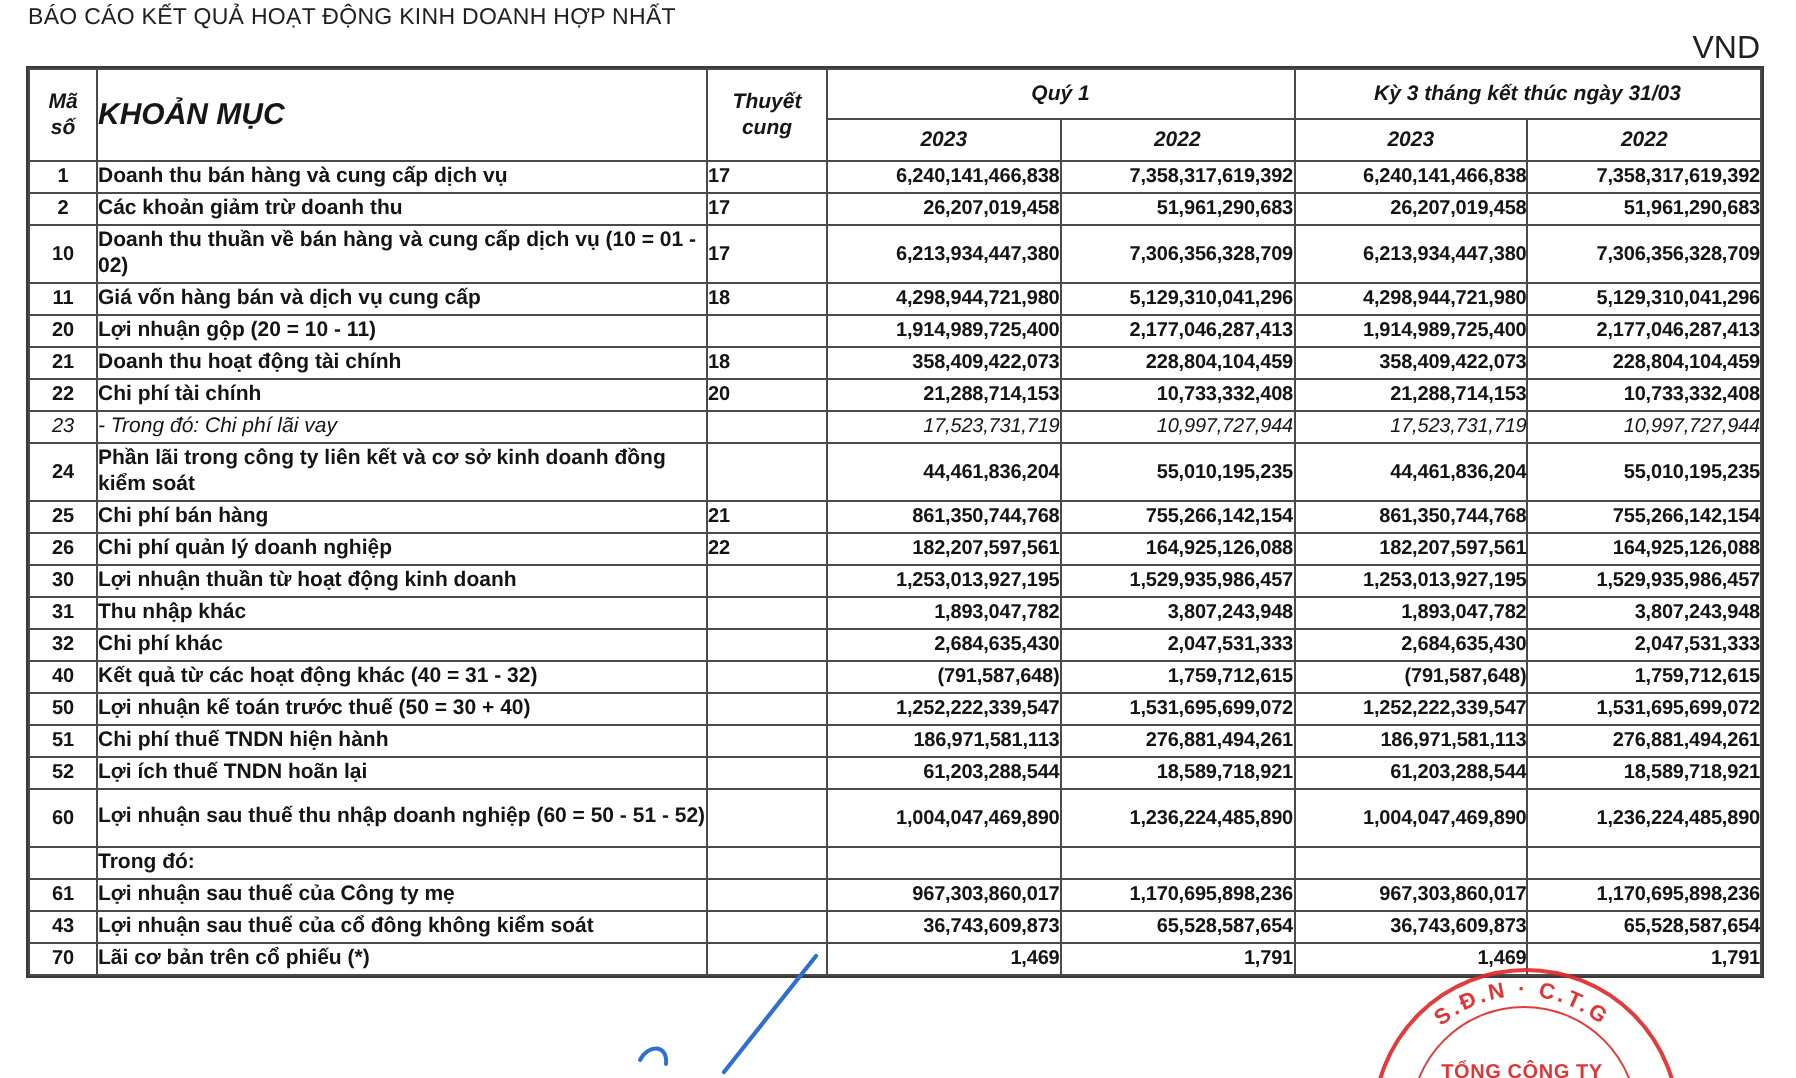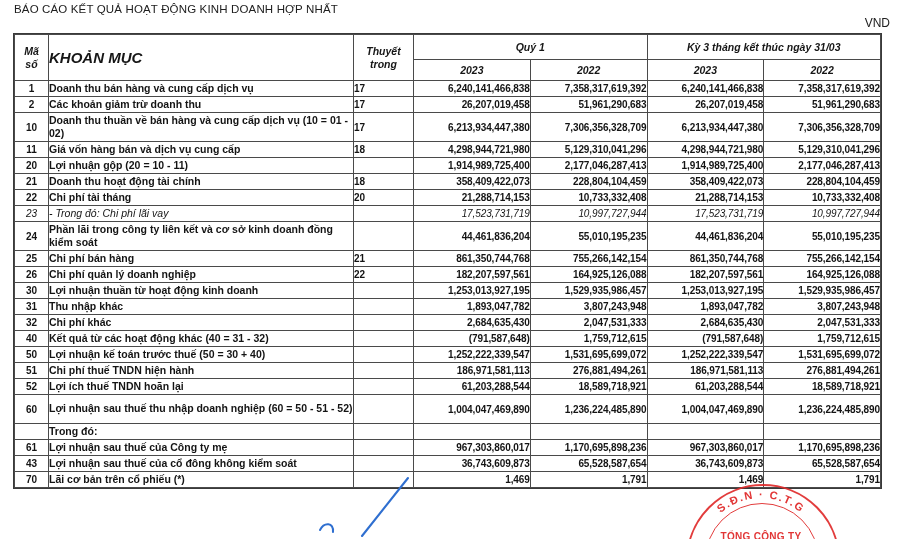--- a/index.html
+++ b/index.html
@@ -31,23 +31,23 @@
     top: 3px;
     font-size: 11.5px;
     font-weight: 400;
     letter-spacing: .15px;
     color: #202020;
     white-space: nowrap;
   }
 
   .currency-label {
     position: absolute;
-    right: 8px;
+    right: 18px;
     top: 16px;
-    font-size: 12px;
+    font-size: 16px;
     color: #202020;
   }
 
   
   .table-wrap {
     position: absolute;
     left: 14px;
     top: 34px;
     width: 866px;
   }
@@ -223,21 +223,21 @@
       </colgroup>
       <thead>
         <tr class="hd-group">
           <th class="hd" rowspan="2">
             <span>Mã</span><br>
             <span>số</span>
           </th>
           <th class="hd hd-khoan" rowspan="2">KHOẢN MỤC</th>
           <th class="hd" rowspan="2">
             <span>Thuyết</span><br>
-            <span>trong</span>
+            <span>cung</span>
           </th>
           <th class="hd" colspan="2">Quý 1</th>
           <th class="hd" colspan="2">Kỳ 3 tháng kết thúc ngày 31/03</th>
         </tr>
         <tr class="hd-year">
           <th class="hd">2023</th>
           <th class="hd">2022</th>
           <th class="hd">2023</th>
           <th class="hd">2022</th>
         </tr>
@@ -292,21 +292,21 @@
             <td class="ma">21</td>
             <td class="khoan">Doanh thu hoạt động tài chính</td>
             <td class="thuyet">18</td>
             <td class="val">358,409,422,073</td>
             <td class="val">228,804,104,459</td>
             <td class="val">358,409,422,073</td>
             <td class="val">228,804,104,459</td>
           </tr>
           <tr class="r">
             <td class="ma">22</td>
-            <td class="khoan">Chi phí tài tháng</td>
+            <td class="khoan">Chi phí tài chính</td>
             <td class="thuyet">20</td>
             <td class="val">21,288,714,153</td>
             <td class="val">10,733,332,408</td>
             <td class="val">21,288,714,153</td>
             <td class="val">10,733,332,408</td>
           </tr>
           <tr class="r">
             <td class="ma ital">23</td>
             <td class="khoan ital">- Trong đó: Chi phí lãi vay</td>
             <td class="thuyet"></td>

